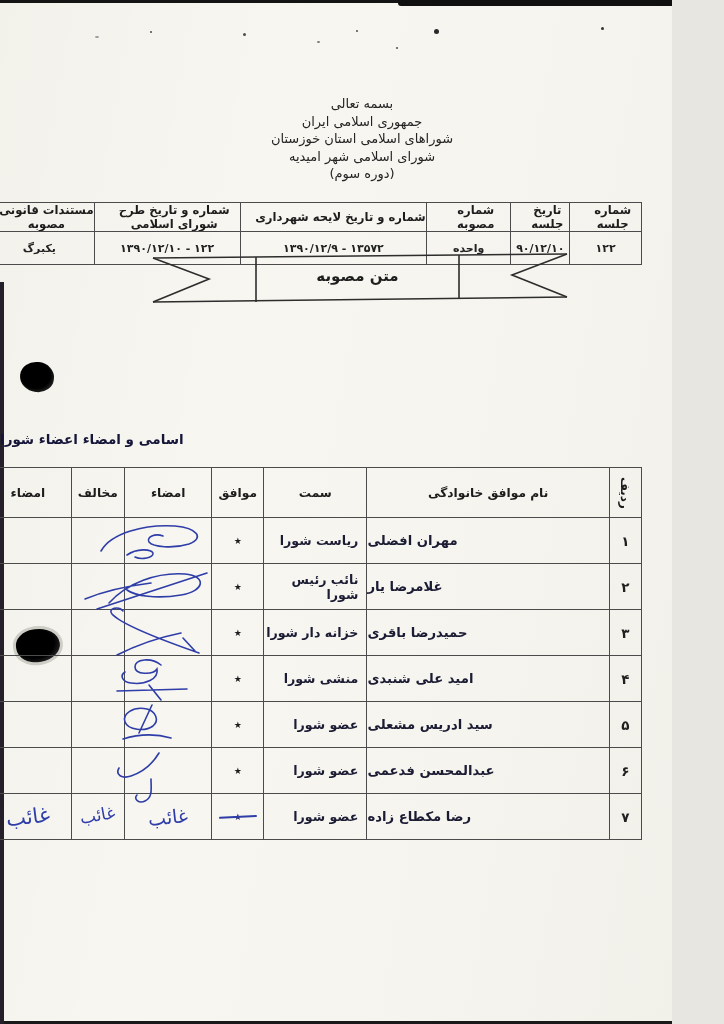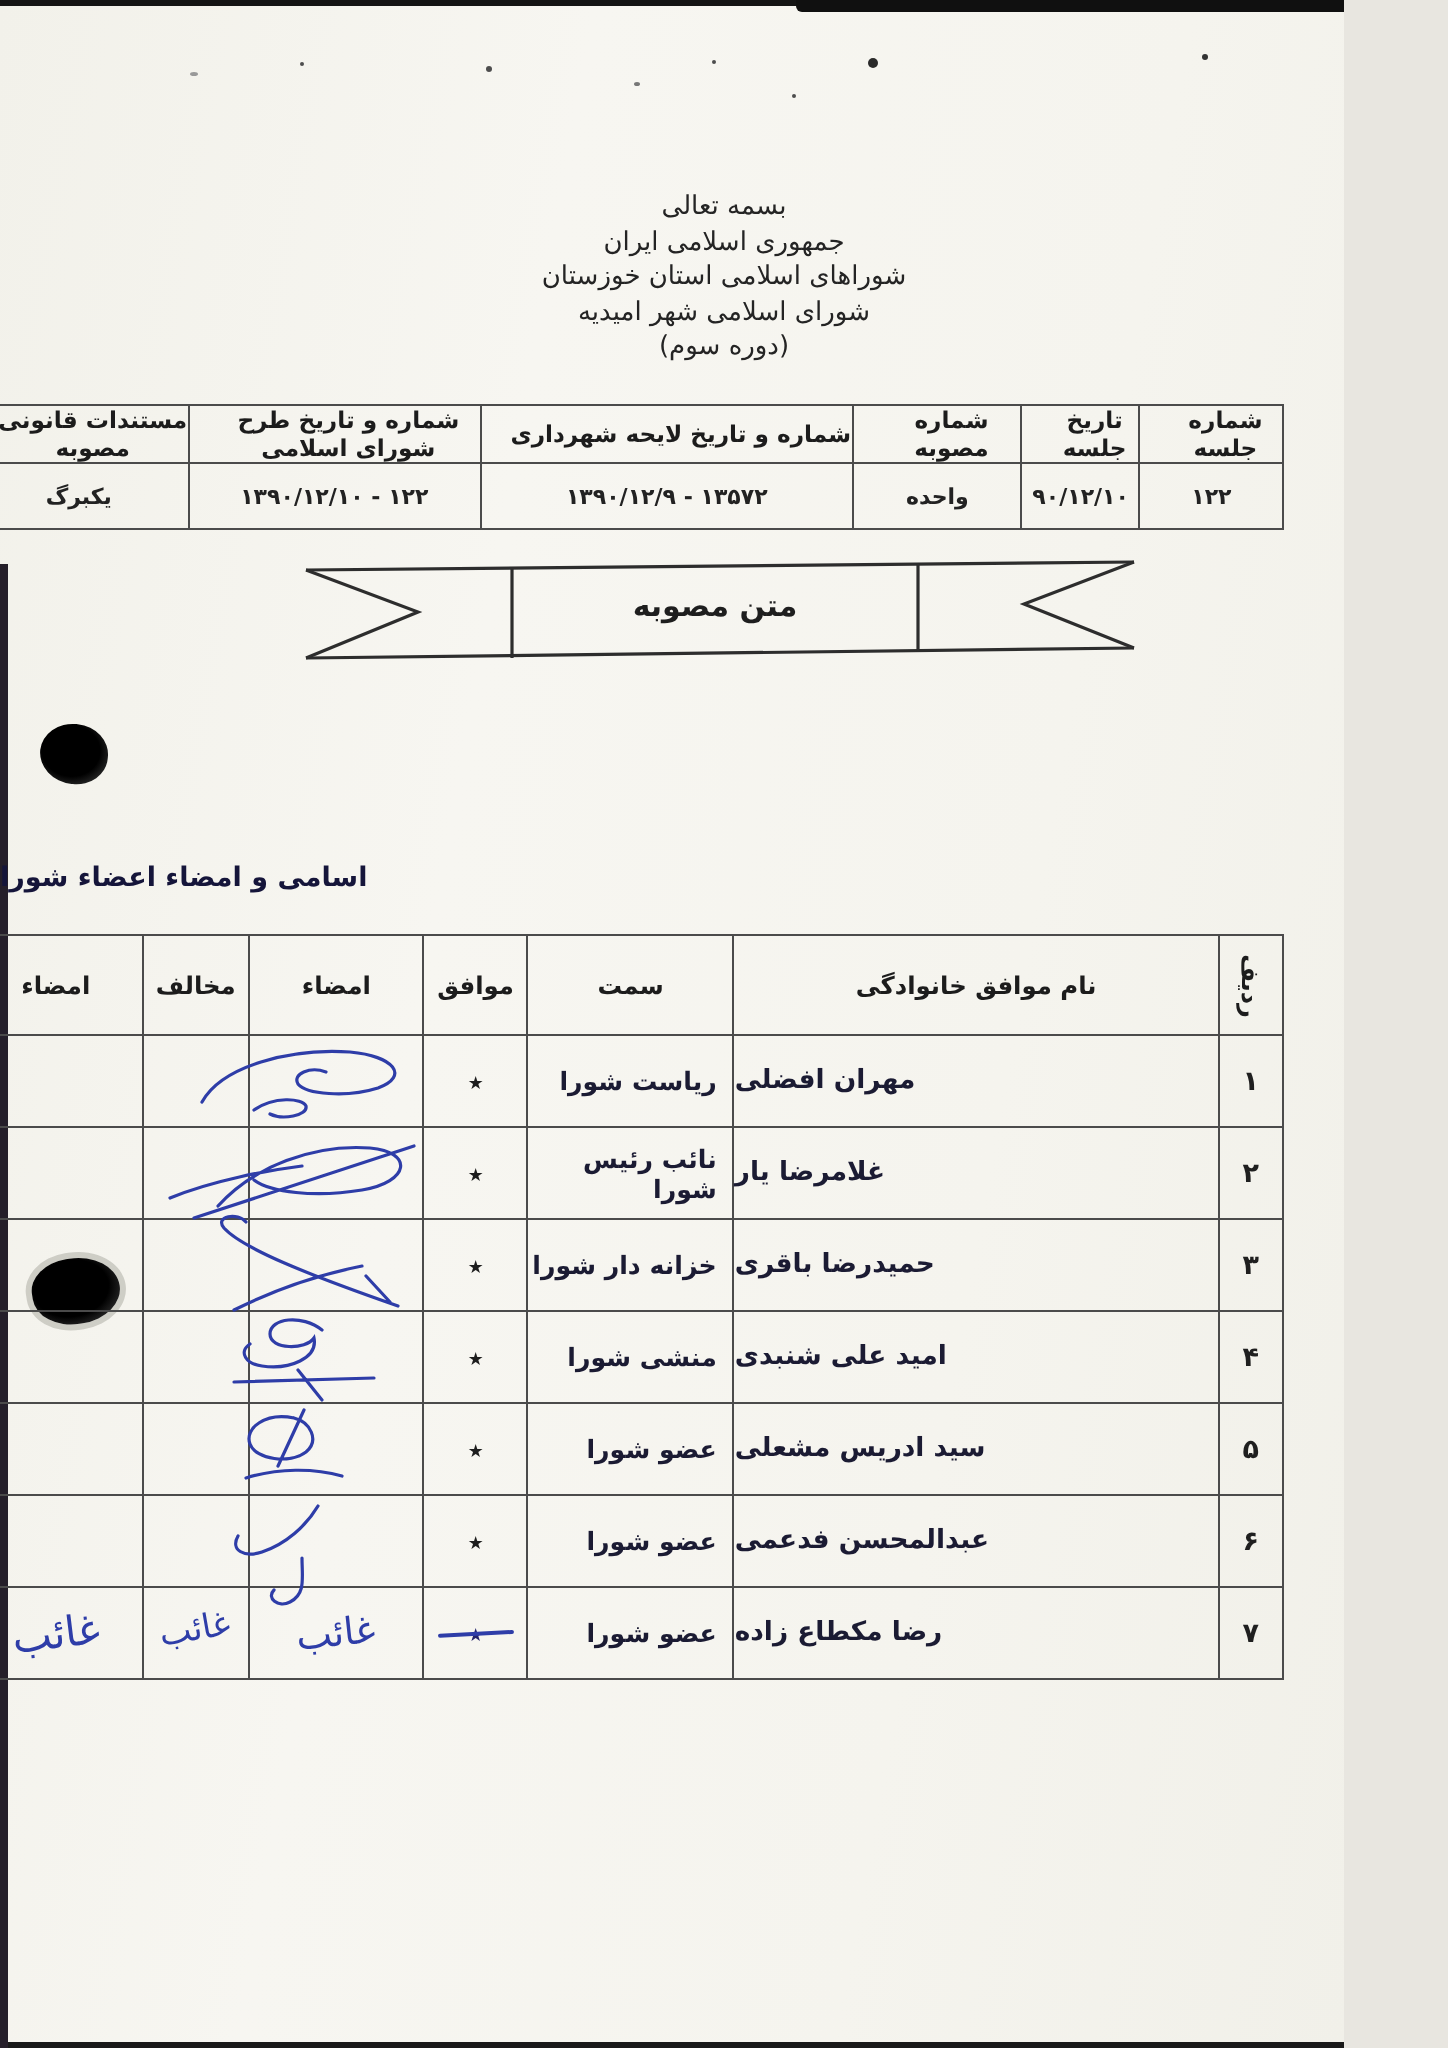--- a/index.html
+++ b/index.html
@@ -21,21 +21,21 @@
   .hole2{left:16px;top:629px;width:44px;height:33px;border-radius:46% 54% 50% 50%;transform:rotate(-9deg);box-shadow:0 0 0 3px rgba(90,90,80,.25);}
   
   .letterhead{position:absolute;top:95px;left:0;width:724px;text-align:center;font-size:13px;line-height:17.6px;color:#242424;}
   
   table{border-collapse:collapse;table-layout:fixed;}
   .meta{position:absolute;top:202px;right:30px;width:658px;}
   .meta th,.meta td{border:1.4px solid #4b4b4b;text-align:center;vertical-align:middle;overflow:hidden;}
   .meta th{height:27px;font-size:11.6px;font-weight:bold;color:#1c1c1c;padding-left:14px;}
   .meta td{height:33px;font-size:11px;font-weight:bold;color:#222;}
   
-  .ribbon{position:absolute;top:278px;left:152px;width:416px;height:54px;}
+  .ribbon{position:absolute;top:251px;left:152px;width:416px;height:54px;}
   .ribbon svg{position:absolute;top:0;left:0;overflow:visible;}
   .ribbon-label{position:absolute;top:16px;left:104px;width:203px;text-align:center;font-size:15px;font-weight:bold;color:#1e1e1e;}
   
   .para{position:absolute;top:331px;right:26px;width:668px;font-weight:bold;font-size:13.3px;color:#15153a;line-height:27px;}
   .para-l1{text-align:justify;text-align-last:justify;}
   .para-l2{text-align:right;}
   
   .section-title{position:absolute;top:431px;left:0;width:724px;text-align:left;font-size:13.5px;font-weight:bold;color:#15153a;}
   .members{position:absolute;top:467px;right:30px;width:658px;}
   .members th,.members td{border:1.4px solid #4b4b4b;vertical-align:middle;}

